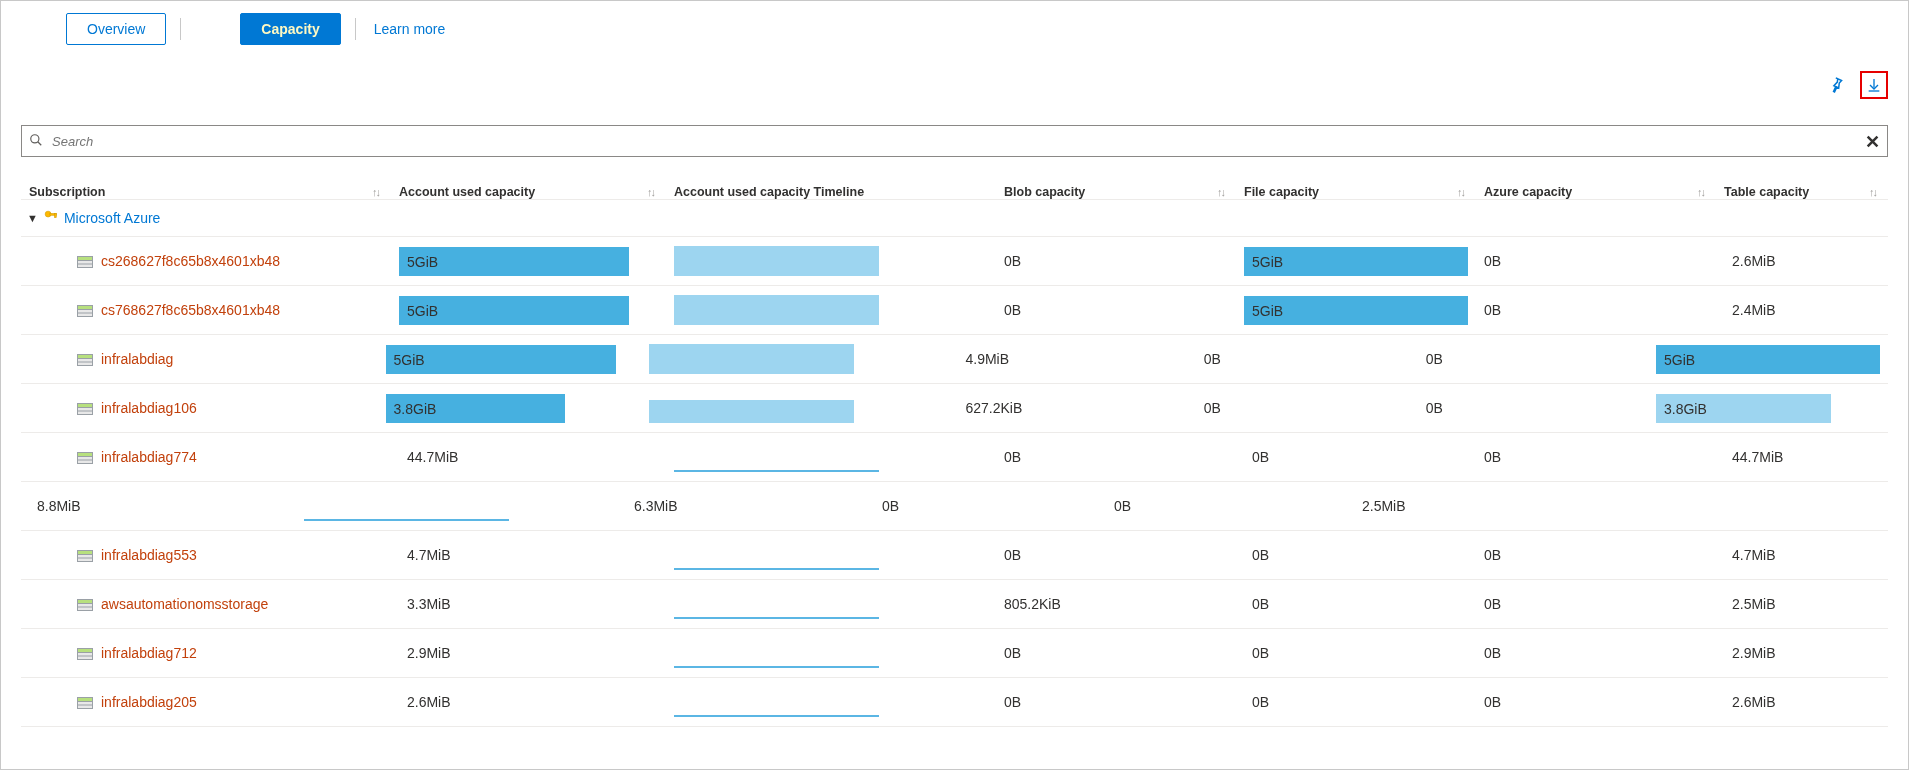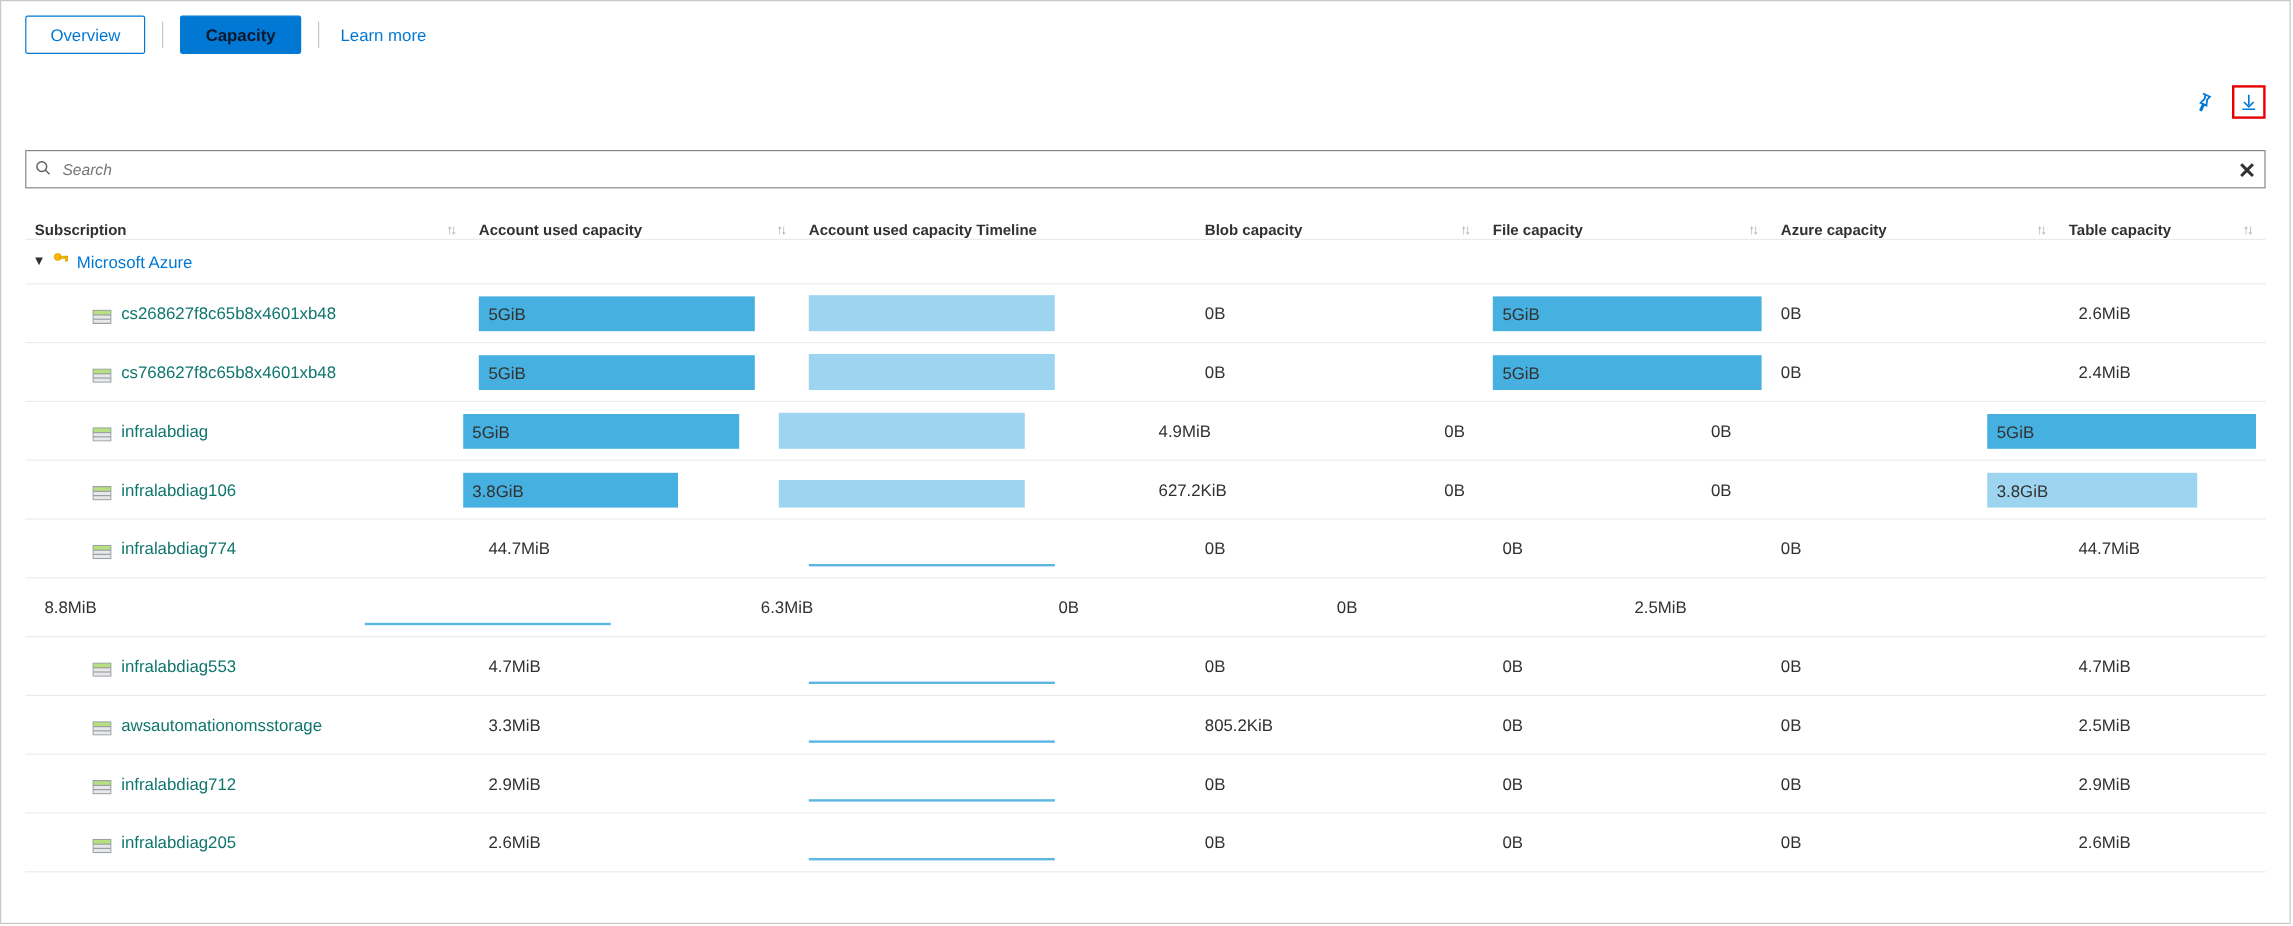--- a/index.html
+++ b/index.html
@@ -29,30 +29,31 @@
   .tab-btn {
     height: 32px;
     padding: 0 20px;
     font-size: 14px;
     border-radius: 2px;
     cursor: pointer;
     display: inline-flex;
     align-items: center;
     justify-content: center;
     box-sizing: border-box;
+    margin-left: 45px;
   }
   .tab-overview {
     border: 1px solid #0078d4;
     color: #0078d4;
     background: #fff;
   }
   .tab-capacity {
     border: 1px solid #0078d4;
     background: #0078d4;
-    color: #0f172a;
+    color: #fef9c3;
     font-weight: 600;
   }
   .tab-sep {
     width: 1px;
     height: 22px;
     background: #c8c8c8;
   }
   .learn-more {
     color: #0078d4;
     font-size: 14px;
@@ -167,23 +168,23 @@
   .key-icon { margin-right: 6px; }
 
   .row {
     display: flex;
     align-items: center;
     height: 48px;
     border-bottom: 1px solid #edebe9;
   }
   .row .name {
     display: flex;
-    align-items: flex-end;
+    align-items: center;
     padding-left: 56px;
-    color: #0f766e;
+    color: #c2410c;
     font-size: 14px;
     gap: 8px;
   }
   .storage-ico {
     width: 16px;
     height: 12px;
     display: inline-block;
   }
 
   

